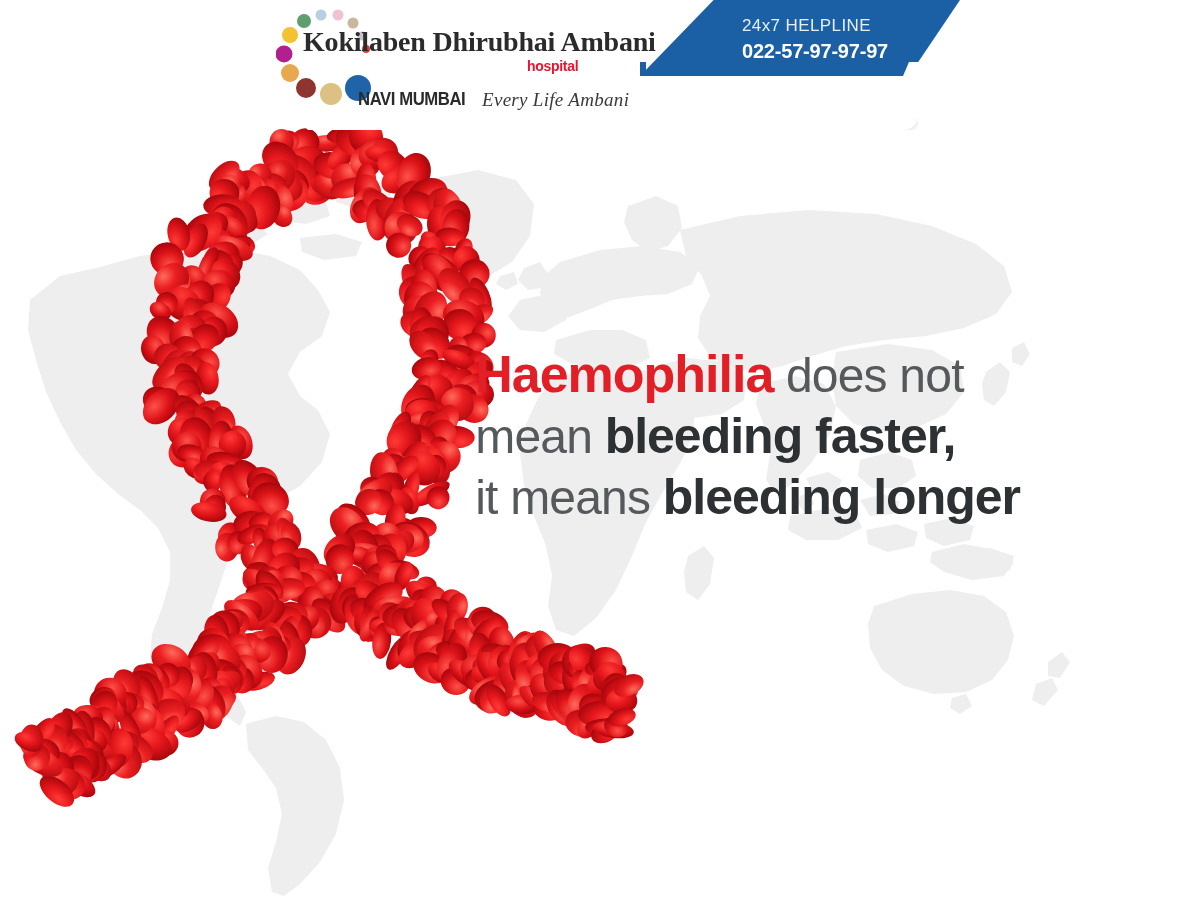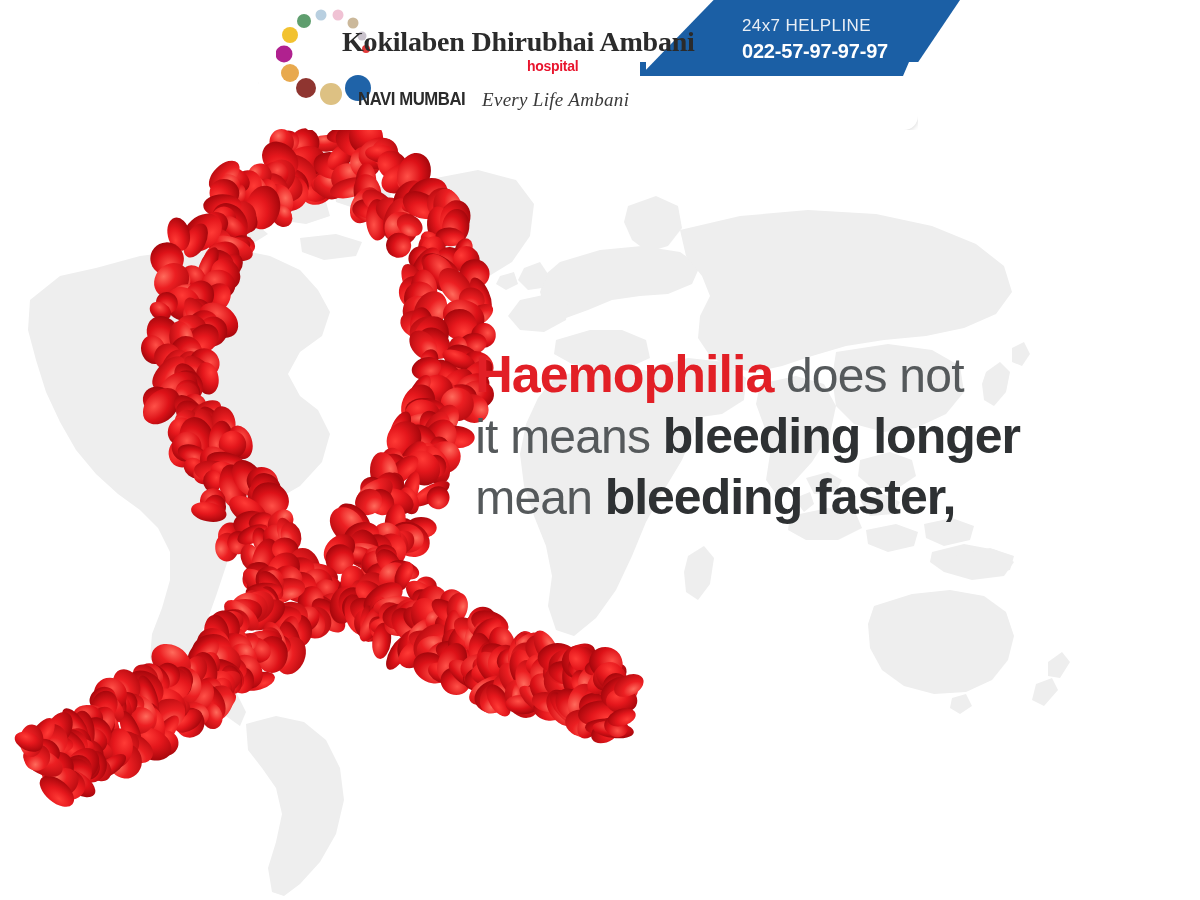--- a/index.html
+++ b/index.html
@@ -98,21 +98,20 @@
   .brand-name {
     position: absolute;
     left: 303px;
     top: 26px;
     font-family: "Liberation Serif", serif;
     font-size: 28px;
     font-weight: bold;
     color: #2b2b2b;
     letter-spacing: -0.2px;
     white-space: nowrap;
-    margin-left: 39px;
   }
   .brand-hospital {
     position: absolute;
     left: 527px;
     top: 58px;
     font-size: 14px;
     font-weight: bold;
     color: #e8142d;
     letter-spacing: -0.3px;
     white-space: nowrap;
@@ -923,20 +922,20 @@
   <div class="brand-name">Kokilaben Dhirubhai Ambani</div>
   <div class="brand-hospital">hospital</div>
   <div class="brand-city">NAVI MUMBAI</div>
   <div class="brand-tagline">Every Life Ambani</div>
 
   <div id="message">
     <span class="line">
       <span class="kw-red">Haemophilia</span><span class="light"> does not</span>
     </span>
     <span class="line">
+      <span class="light">mean </span><span class="strong">bleeding faster,</span>
+    </span>
+    <span class="line">
       <span class="light">it means </span><span class="strong">bleeding longer</span>
     </span>
-    <span class="line">
-      <span class="light">mean </span><span class="strong">bleeding faster,</span>
-    </span>
   </div>
 
 </div>
 
 </body></html>

